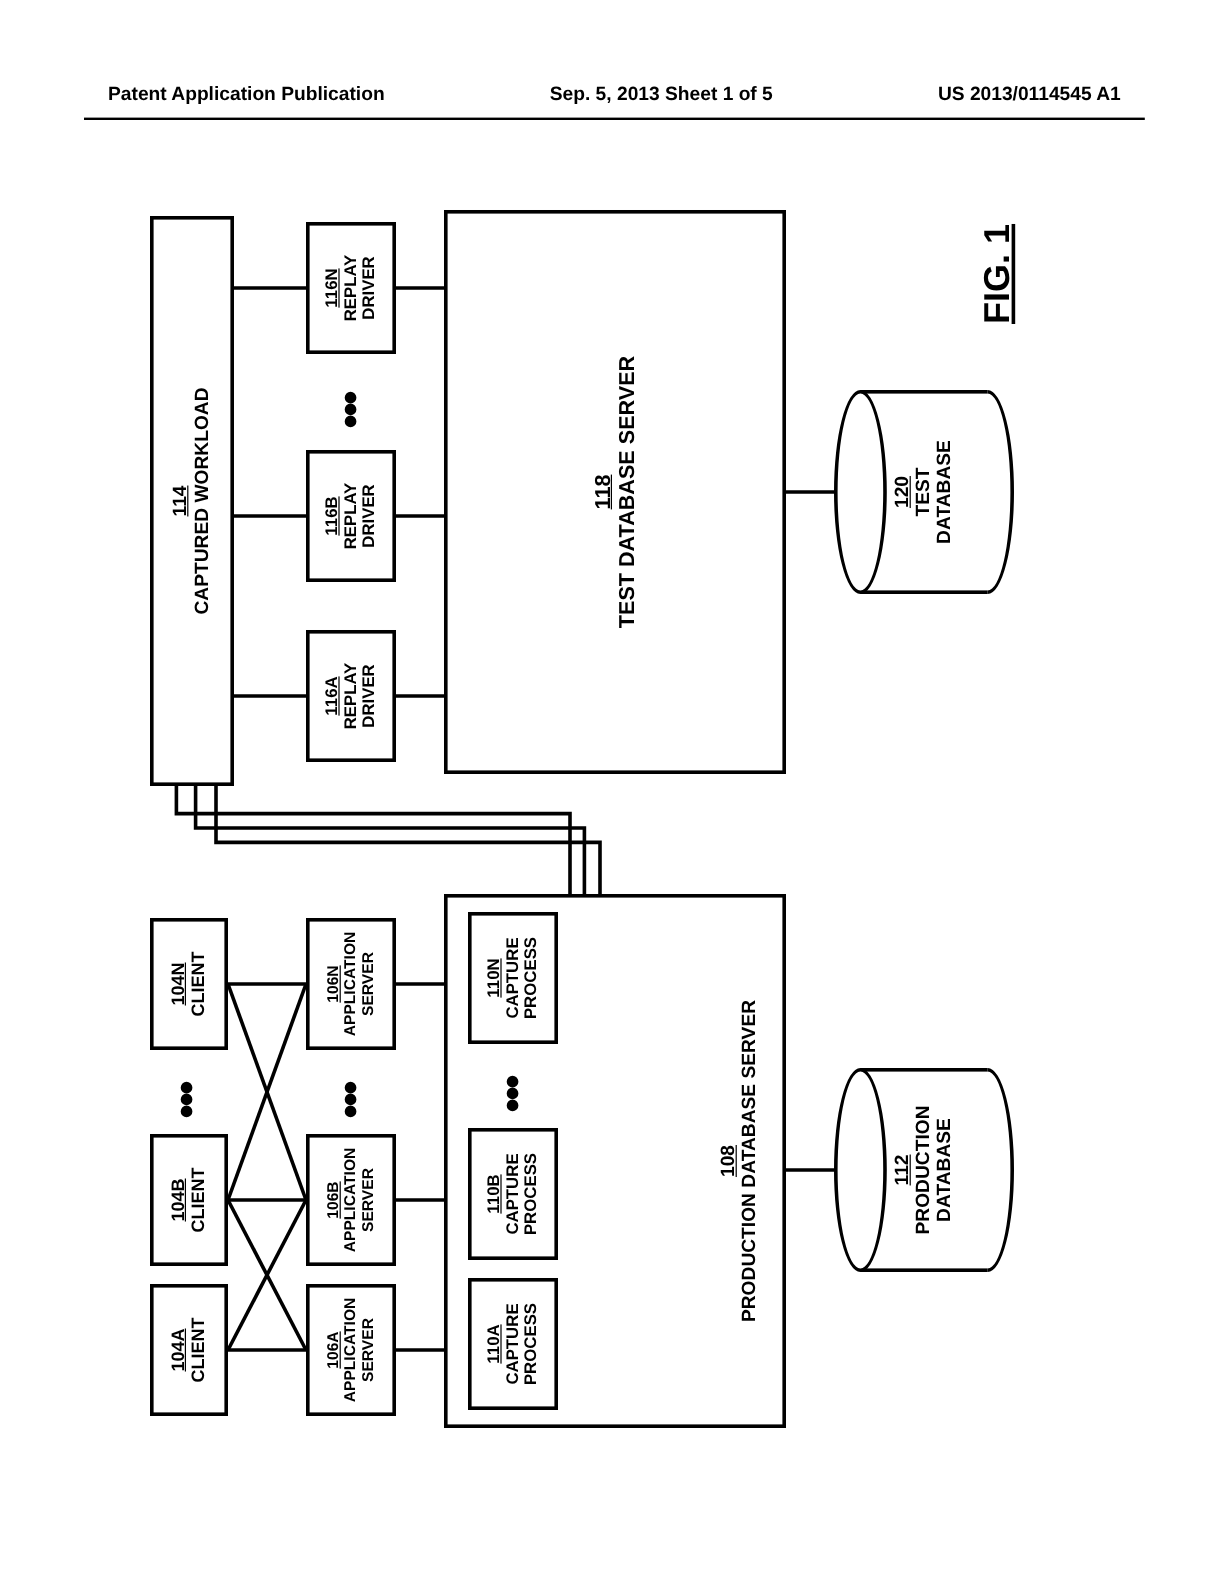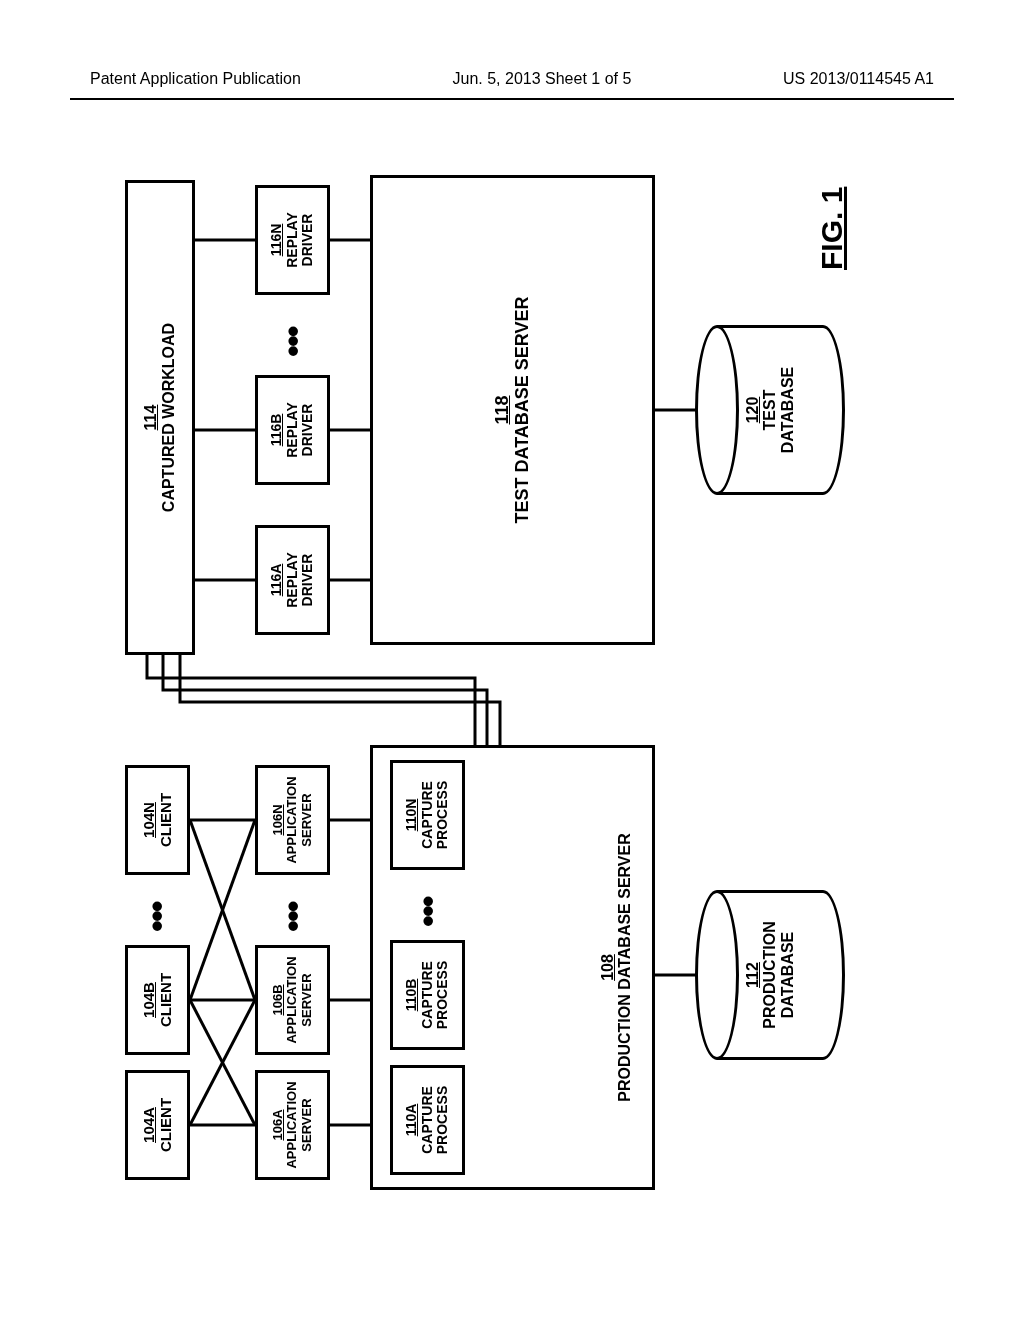--- a/index.html
+++ b/index.html
@@ -11,21 +11,21 @@
     position: relative;
   }
   .header {
     position: absolute;
     top: 70px;
     left: 0;
     width: 1024px;
     padding: 0 90px;
     display: flex;
     justify-content: space-between;
-    font-weight: normal;
+    font-weight: bold;
     font-size: 16px;
   }
   .hrule { position: absolute; top: 98px; left: 70px; width: 884px; height: 2px; background: #000; }
 
   
   .stage-outer {
     position: absolute;
     left: 95px;  top: 150px;
     width: 800px; height: 1050px;
   }
@@ -84,21 +84,21 @@
   .cyl .bot { bottom:0; }
 
   svg.wires { position:absolute; left:0; top:0; width:1050px; height:800px; pointer-events:none; }
   svg.wires line, svg.wires path { stroke:#000; stroke-width:3; fill:none; }
 </style>
 </head>
 <body>
 
 <div class="header">
   <span>Patent Application Publication</span>
-  <span>Jun. 5, 2013   Sheet 1 of 5</span>
+  <span>Sep. 5, 2013   Sheet 1 of 5</span>
   <span>US 2013/0114545 A1</span>
 </div>
 <div class="hrule"></div>
 
 <div class="stage-outer">
 <div class="stage">
 
   <svg class="wires">
 
     <line x1="75" y1="95" x2="75" y2="160"></line>

